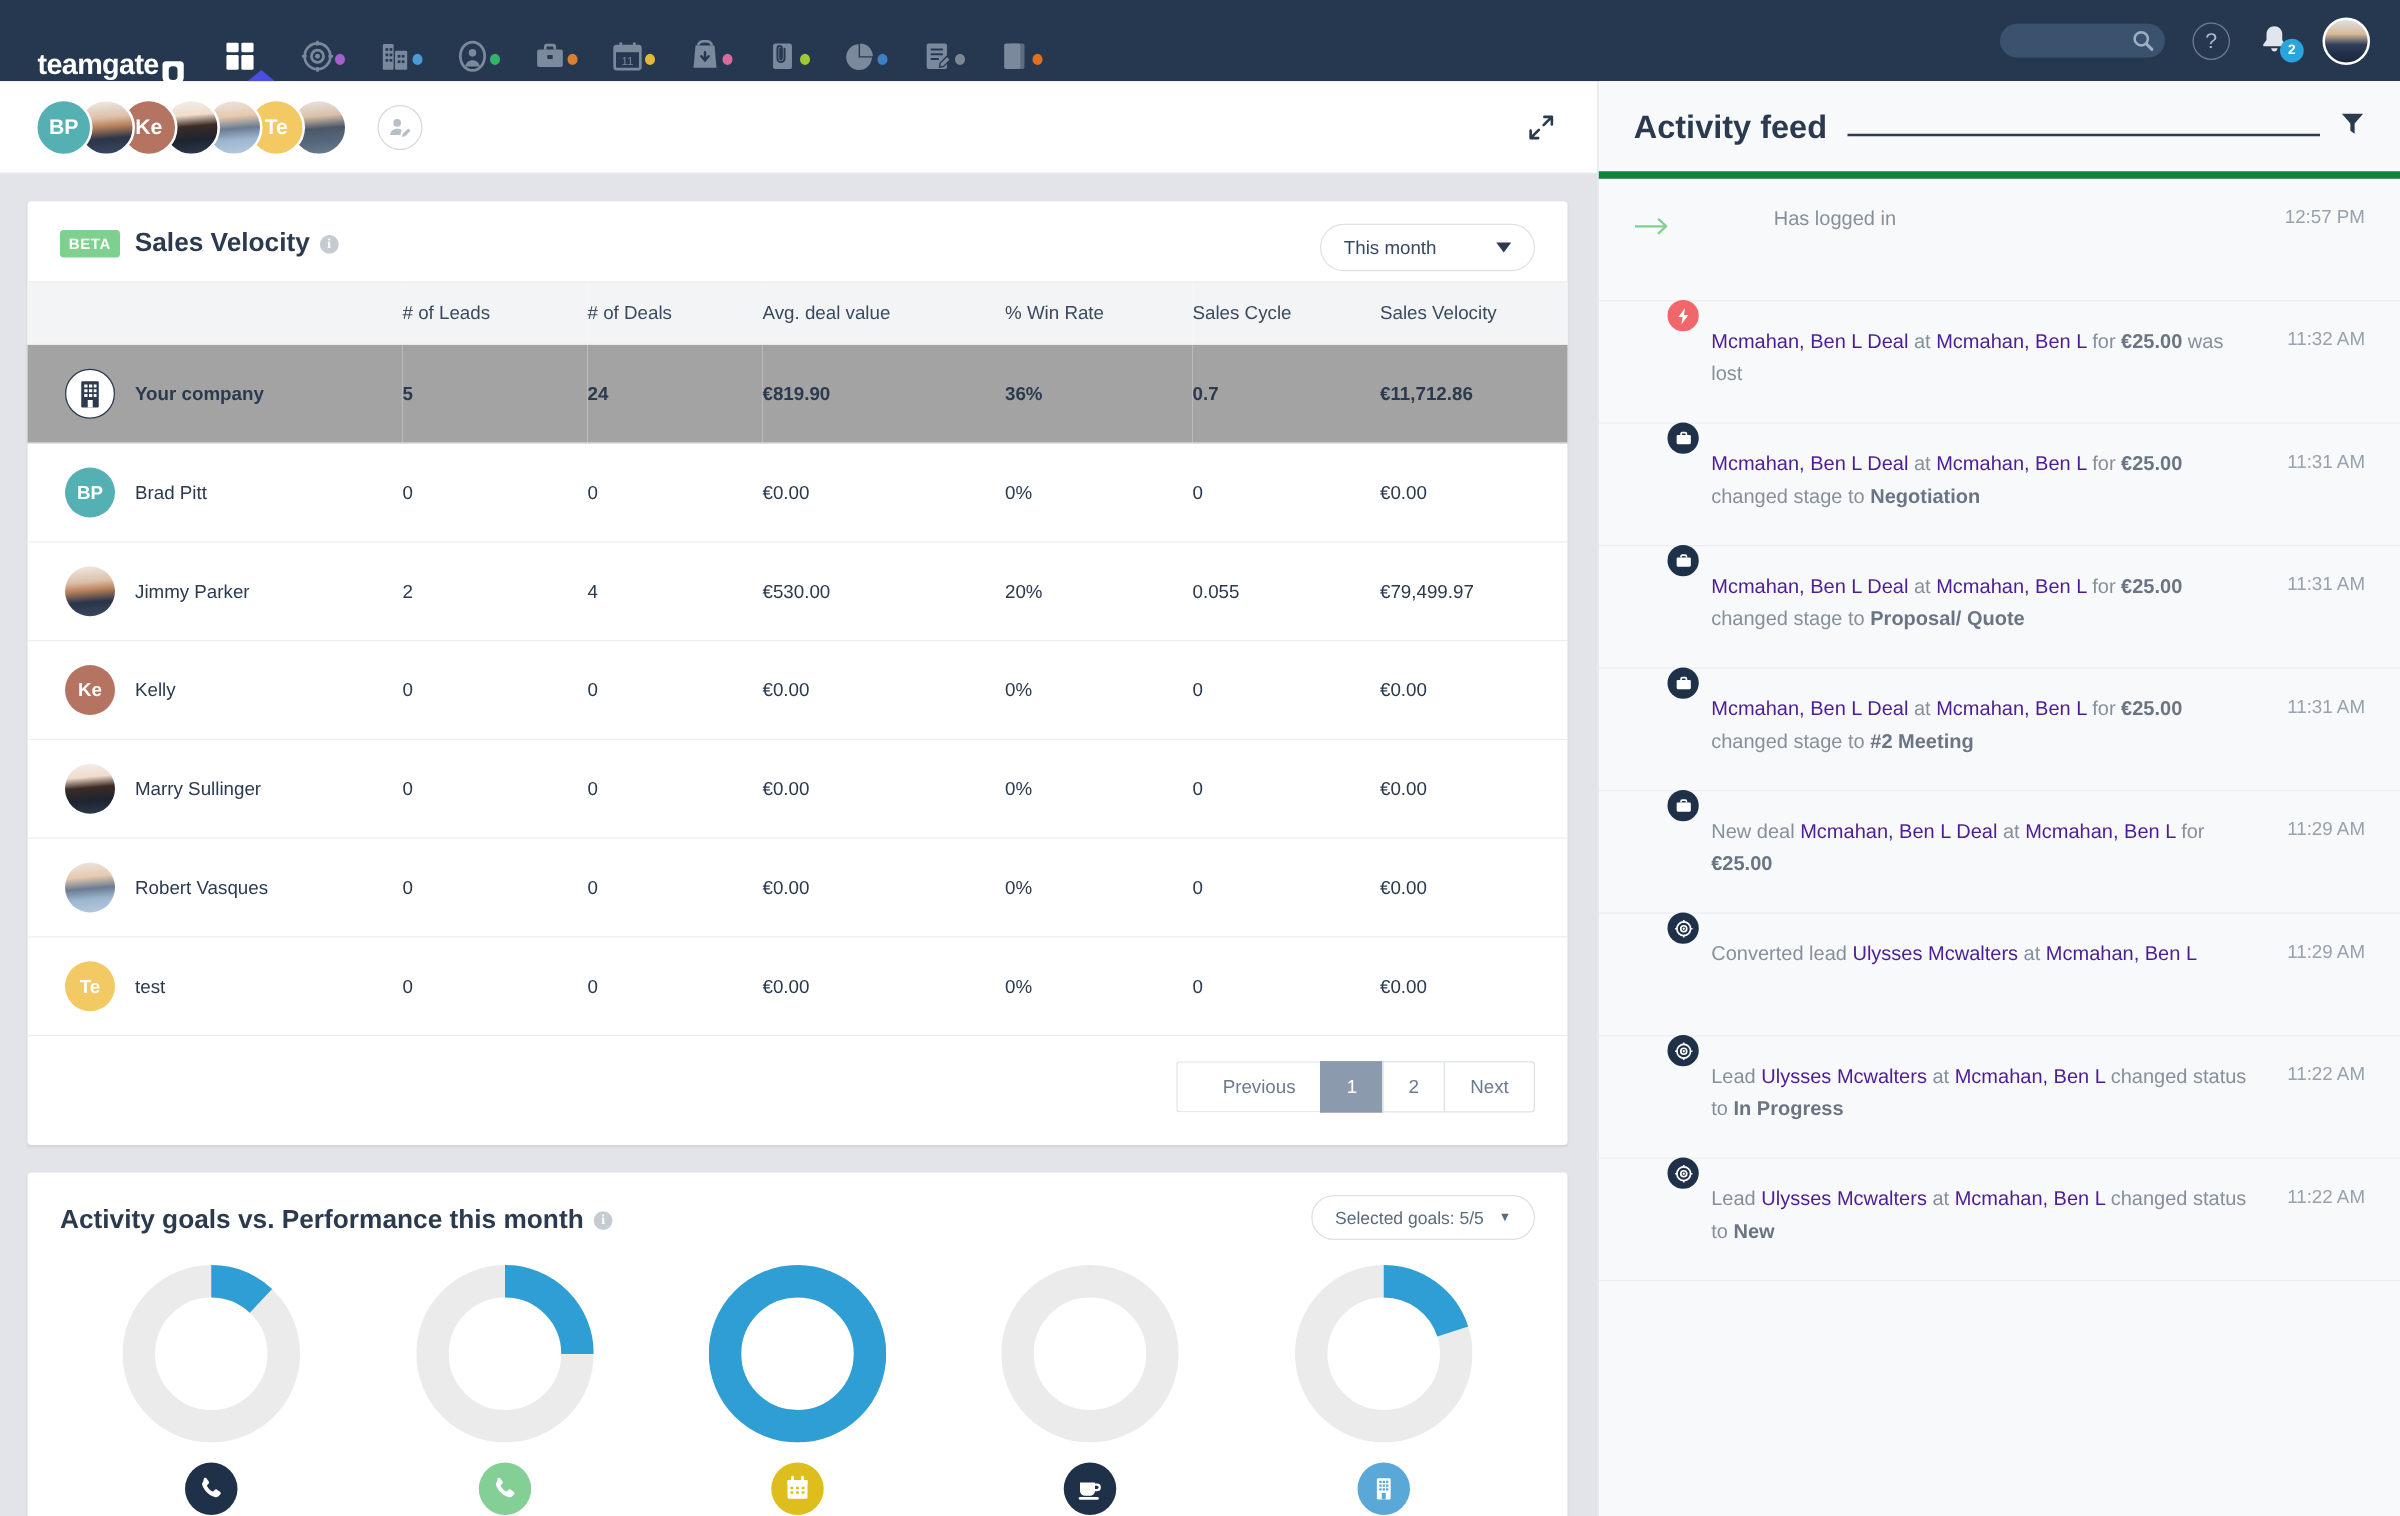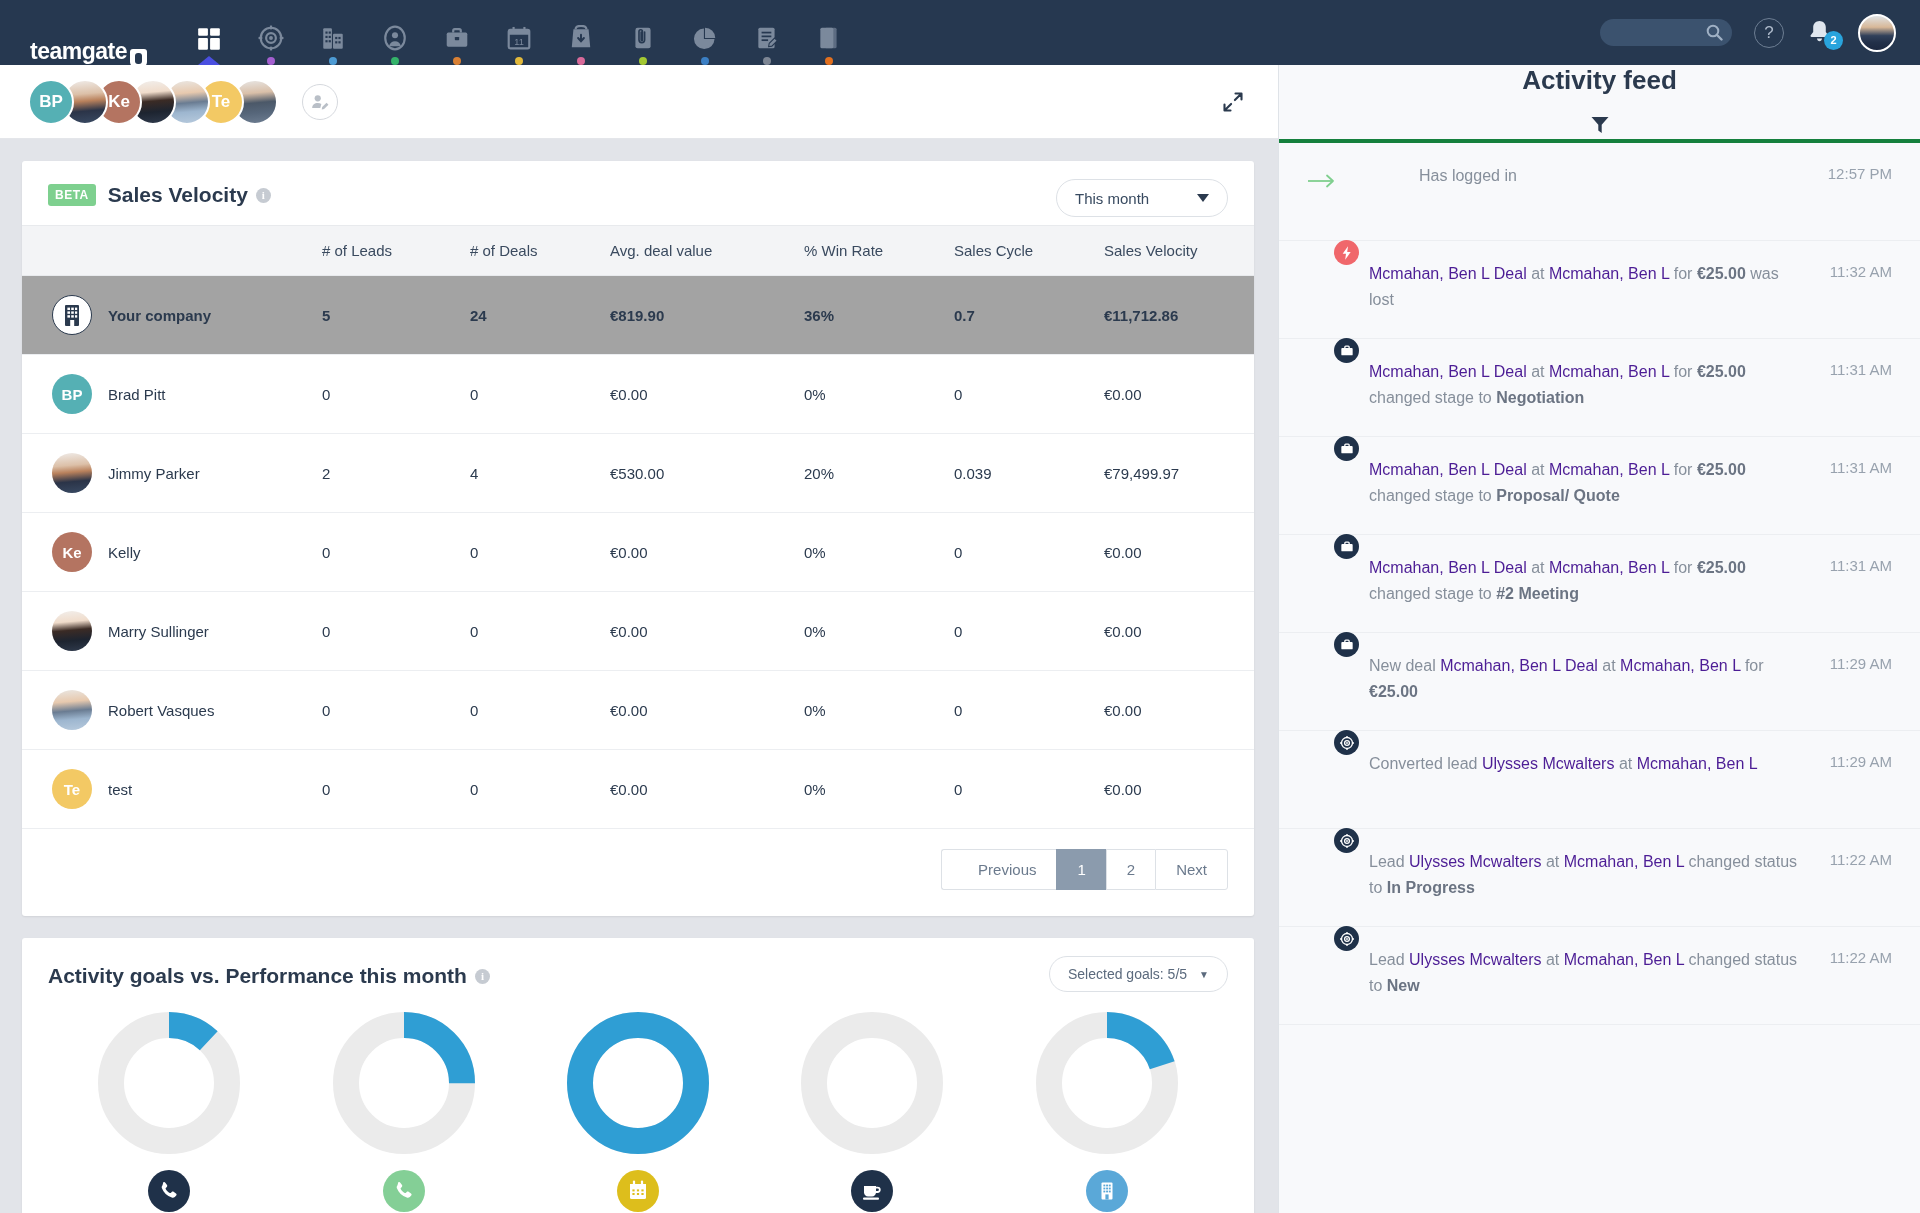--- a/index.html
+++ b/index.html
@@ -27,21 +27,21 @@
     background: #fff; border-radius: 3px 3px 6px 6px;
     margin-left: 3px; position: relative; top: 3px;
   }
   .logo-mark::after{
     content:""; position:absolute; left:5px; top:4px; width:7px; height:11px;
     border-radius:3px; background:#263850;
   }
   .navitems { display: flex; align-items: flex-start; margin-left: 28px; }
   .navitem {
     width: 62px; height: 65px;
-    display: flex; flex-direction: column; align-items: center;
+    display: flex; flex-direction: row; align-items: center;
     padding-top: 24px; position: relative; cursor: pointer;
   }
   .navicon { width: 28px; height: 30px; display:flex; align-items:center; justify-content:center; }
   .navicon svg { display: block; }
   .navdot { width: 8px; height: 9px; border-radius: 50%; margin-top: 5px; }
   .navitem.active .caret {
     position: absolute; bottom: 0; left: 50%; transform: translateX(-50%);
     width: 0; height: 0;
     border-left: 11px solid transparent; border-right: 11px solid transparent;
     border-bottom: 9px solid #4a4fe0;
@@ -197,22 +197,21 @@
   .goal-icon {
     width: 42px; height: 42px; border-radius: 50%; margin-top: 16px;
     display: flex; align-items: center; justify-content: center;
   }
   .goal-name { font-size: 15px; color: #2b3a4e; margin-top: 10px; }
 
   
   .feed-head {
     height: 78px; display: flex; align-items: center;
     padding: 0 28px; position: relative; background: #f8f9fb;
-    border-bottom: 4px solid #15803d;
-    flex-direction: column;
+    border-bottom: 6px solid #15803d;
   }
   .feed-title { font-size: 26px; font-weight: bold; color: #2b3a4e; white-space: nowrap; }
   .feed-rule { flex: 1; height: 2px; background: #2b3a4e; margin: 14px 16px 0 16px; }
   .funnel { cursor: pointer; }
   .feed-sub {
     height: 48px; display: flex; align-items: center; justify-content: space-between;
     padding: 0 28px; font-size: 15px; color: #6d7c8d;
     background: #f3f4f7; border-bottom: 1px solid #eceef1;
   }
   .refresh { font-size: 20px; color: #6d7c8d; cursor: pointer; }
@@ -505,21 +504,21 @@
             <td class="col-name">
               <span class="namecell">
                 <span class="rav ph1"></span>
                 <span>Jimmy Parker</span>
               </span>
             </td>
             <td class="col-leads">2</td>
             <td class="col-deals">4</td>
             <td class="col-avg">€530.00</td>
             <td class="col-win">20%</td>
-            <td class="col-cycle">0.039</td>
+            <td class="col-cycle">0.055</td>
             <td>€79,499.97</td>
           </tr>
           <tr>
             <td class="col-name">
               <span class="namecell">
                 <span class="rav" style="background:#b47461">Ke</span>
                 <span>Kelly</span>
               </span>
             </td>
             <td class="col-leads">0</td>

